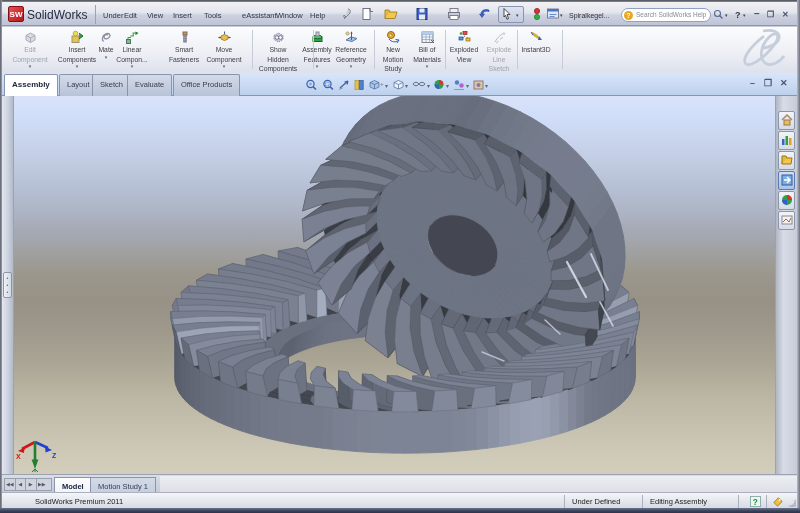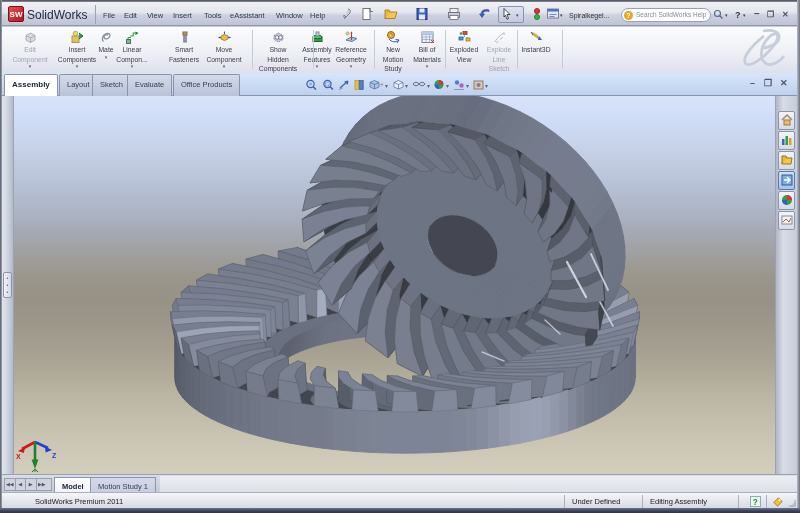--- a/index.html
+++ b/index.html
@@ -60,26 +60,26 @@
 <div id="win">
   <div id="frameT"></div>
     <div id="frameL"></div>
     <div id="frameR"></div>
     <div id="frameB"></div>
 
   <div id="title">
     <div id="logo">SW</div>
     <div id="brand">SolidWorks</div>
     <div id="msep"></div>
-    <span class="menu" style="left:101px">File</span>
+    <span class="menu" style="left:101px">Under</span>
       <span class="menu" style="left:122px">Edit</span>
     <span class="menu" style="left:145px">View</span>
       <span class="menu" style="left:171px">Insert</span>
     <span class="menu" style="left:202px">Tools</span>
-      <span class="menu" style="left:228px">eAssistant</span>
+      <span class="menu" style="left:240px">eAssistant</span>
     <span class="menu" style="left:274px">Window</span>
       <span class="menu" style="left:308px">Help</span>
     <svg class="tico" style="left:338px" viewBox="0 0 14 14">
         <path d="M8 2 C10 2 11 4 10 6 L6 10 L4 12 M6 10 C4 11 3 10 4 8 Z" fill="#c9ced9" stroke="#778" stroke-width="0.9"></path>
       </svg>
     <svg class="tico" style="left:358px" viewBox="0 0 14 14">
         <rect x="3" y="1.5" width="7" height="11" fill="#fff" stroke="#667" stroke-width="0.9"></rect>
         <path d="M10 1.5 L10 4.5 L13 4.5" fill="none" stroke="#667" stroke-width="0.9"></path>
       </svg>
     <svg class="tico" style="left:382px" viewBox="0 0 14 14">

